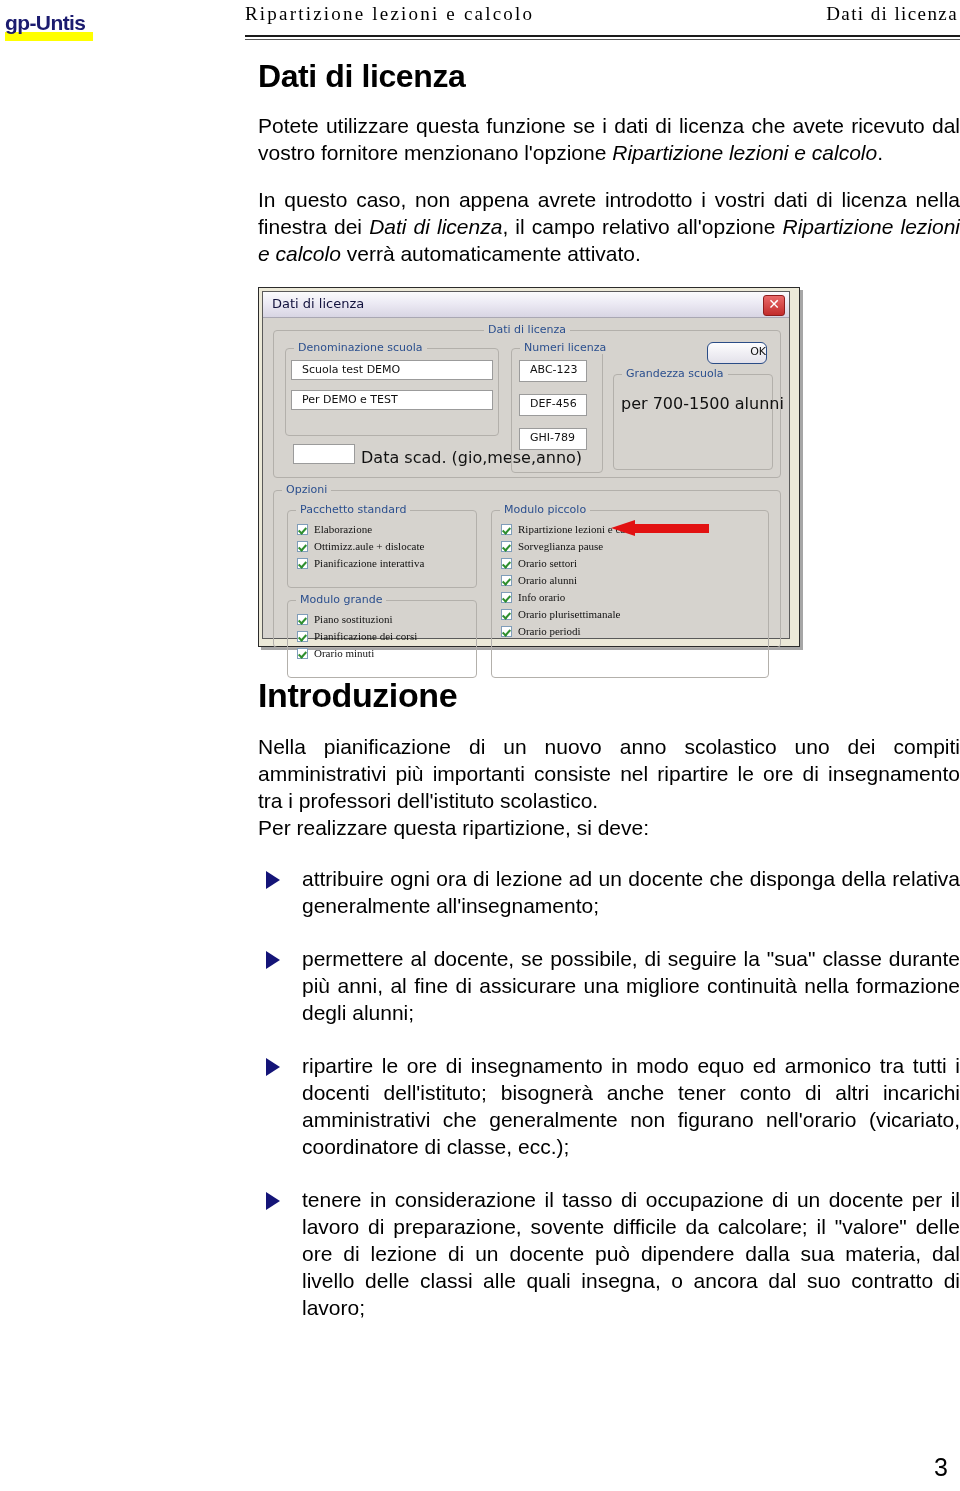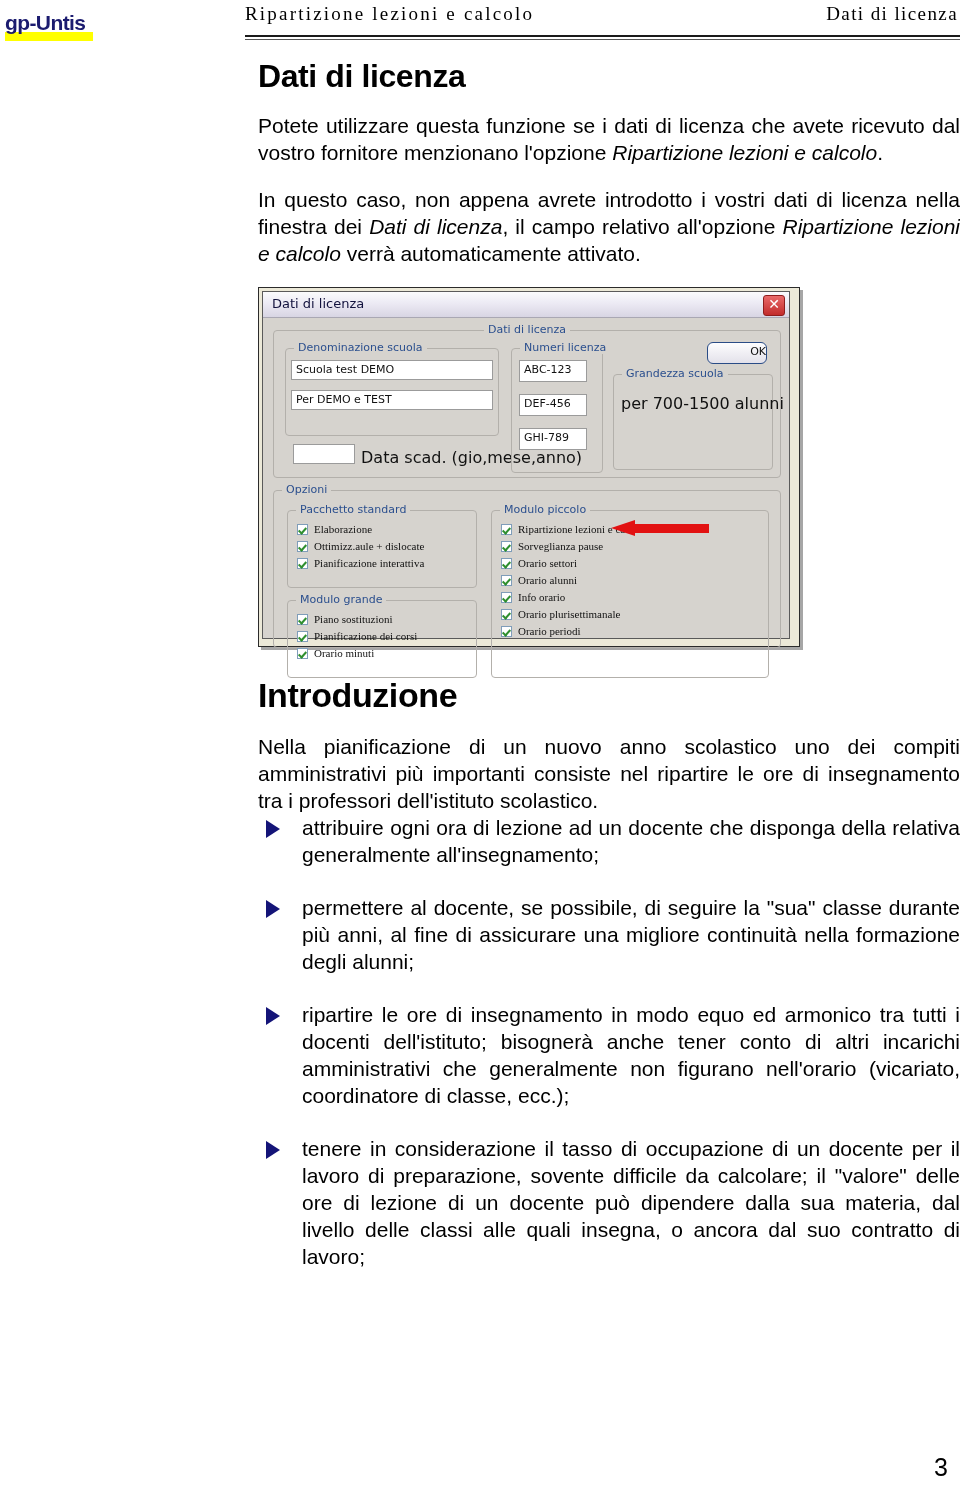--- a/index.html
+++ b/index.html
@@ -224,21 +224,21 @@
     transform: translateX(-50%);
   }
 
   .tb {
     position: absolute;
     background: #ffffff;
     border: 1px solid #9b9b9b;
     box-sizing: border-box;
     font-size: 11px;
     color: #111;
-    padding: 2px 4px;
+    padding: 2px 10px;
     font-family: "DejaVu Sans", sans-serif;
     overflow: hidden;
     white-space: nowrap;
   }
 
   .ok-btn {
     position: absolute;
     width: 58px; height: 20px;
     background: linear-gradient(to bottom,#fdfdfe,#e3e1ea);
     border: 1px solid #2a4c86;
@@ -448,20 +448,21 @@
           <span class="shaft"></span>
         </div>
 
       </div>
     </div>
   </div>
 
   <h1 class="section-title intro">Introduzione</h1>
 
   <p class="body" style="margin-bottom:0;">Nella pianificazione di un nuovo anno scolastico uno dei compiti amministrativi più importanti consiste nel ripartire le ore di insegnamento tra i professori dell'istituto scolastico.</p>
+  <p class="body last-left" style="margin-bottom:24px;">Per realizzare questa ripartizione, si deve:</p>
 
   <ul class="bullets">
     <li>
       <span class="tri"></span>
       <span>attribuire ogni ora di lezione ad un docente che disponga della relativa generalmente all'insegnamento;</span>
     </li>
     <li>
       <span class="tri"></span>
       <span>permettere al docente, se possibile, di seguire la "sua" classe durante più anni, al fine di assicurare una migliore continuità nella formazione degli alunni;</span>
     </li>

